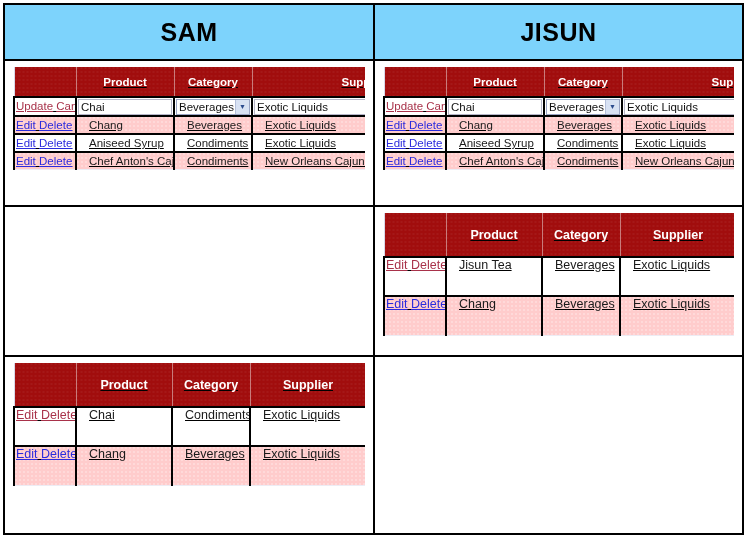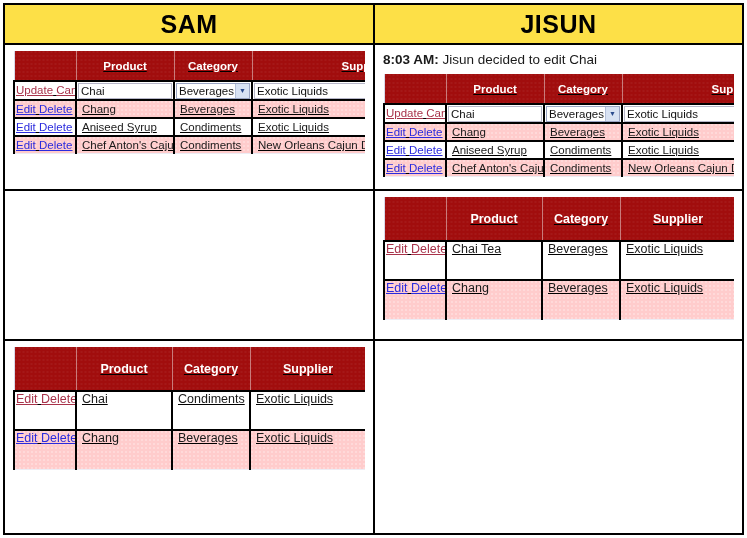--- a/index.html
+++ b/index.html
@@ -28,22 +28,22 @@
     border: 2px solid #000000;
     vertical-align: top;
     padding: 0;
     overflow: hidden;
   }
   .col-left  { width: 369px; }
   .col-right { width: 368px; }
 
   
   .person-head {
-    background: #fde047;
-    height: 40px;
+    background: #7dd3fc;
+    height: 56px;
     text-align: center;
     vertical-align: middle !important;
   }
   .person-head .name {
     font-size: 25px;
     font-weight: bold;
     color: #000000;
     letter-spacing: 0.5px;
     line-height: 36px;
   }
@@ -86,21 +86,21 @@
     font-weight: bold;
     border-right: 1px solid #c97c7c;
     border-bottom: 1px solid #a10d0d;
     padding: 0 6px;
     white-space: nowrap;
   }
   .dg th.blankhead { padding: 0; }
   .dg th.ctr   { text-align: center; }
   .dg th.right { text-align: right; }
   .dg td {
-    padding: 0 5px;
+    padding: 0 12px;
     border-right: 1px solid #ececf4;
     border-bottom: 1px solid #ececf4;
     color: #1a1a1a;
     white-space: nowrap;
     overflow: hidden;
   }
   .dg tr.alt td { background: #ffcccc;
     background-image:
       radial-gradient(circle at 1px 1px, rgba(255,255,255,0.55) 0.6px, transparent 0.8px);
     background-size: 4px 4px;
@@ -229,21 +229,20 @@
                     <td>New Orleans Cajun Delights</td>
                   </tr>
                 </tbody>
               </table>
             </div>
           </div>
         </td>
 
         <td>
           <div class="step">
-            <div class="caption"><b>8:03 AM:</b><span> Jisun decided to edit Chai</span></div>
             <div class="gridwrap">
               <table class="dg small wide">
                 <colgroup>
                     <col style="width:62px">
                     <col style="width:98px">
                     <col style="width:78px">
                     <col style="width:142px">
                   </colgroup>
                 <thead>
                   <tr>
@@ -301,21 +300,21 @@
                   <tr>
                     <th class="blankhead"></th>
                     <th class="ctr">Product</th>
                     <th class="ctr">Category</th>
                     <th class="ctr">Supplier</th>
                   </tr>
                 </thead>
                 <tbody>
                   <tr>
                     <td class="cmd"><a class="lnk visited">Edit</a> <a class="lnk visited">Delete</a></td>
-                    <td>Chai Tea</td>
+                    <td>Jisun Tea</td>
                     <td>Beverages</td>
                     <td>Exotic Liquids</td>
                   </tr>
                   <tr class="alt">
                     <td class="cmd"><a class="lnk blue">Edit</a> <a class="lnk blue">Delete</a></td>
                     <td>Chang</td>
                     <td>Beverages</td>
                     <td>Exotic Liquids</td>
                   </tr>
                 </tbody>

